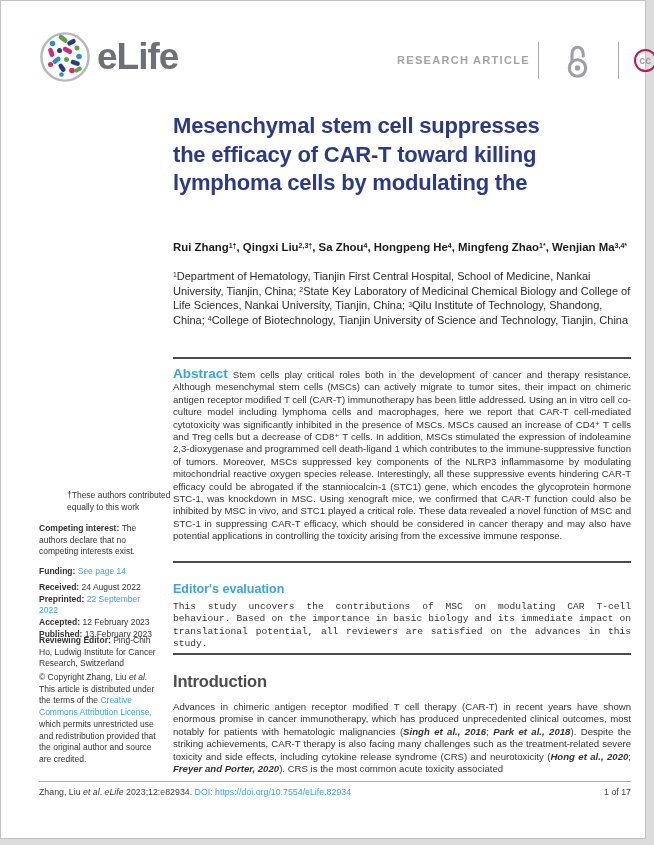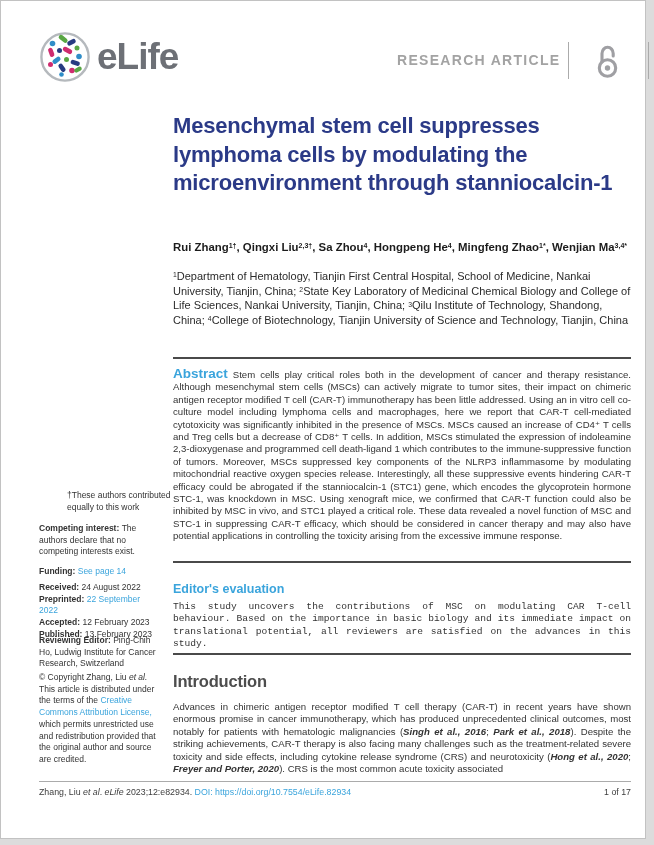--- a/index.html
+++ b/index.html
@@ -10,21 +10,21 @@
   *{margin:0;padding:0;box-sizing:border-box;}
   html,body{width:654px;height:845px;}
   body{background:#DCDCDC;font-family:"Liberation Sans","DejaVu Sans",sans-serif;position:relative;overflow:hidden;}
   .page{position:absolute;left:0;top:0;width:646px;height:839px;background:#FFFFFF;border:1px solid #C2C2C2;}
 
   
   .masthead{position:absolute;left:38px;top:30px;width:594px;height:58px;}
   .logo{display:flex;align-items:center;gap:6px;}
   .logo-word{font-size:37px;font-weight:bold;color:#6D7076;letter-spacing:-1px;}
   .header-meta{position:absolute;left:358px;top:9px;height:40px;display:flex;align-items:center;}
-  .article-type{font-size:14px;font-weight:bold;color:#A3A3A3;letter-spacing:1.3px;margin-right:8px;white-space:nowrap;}
+  .article-type{font-size:11px;font-weight:bold;color:#A3A3A3;letter-spacing:1.3px;margin-right:8px;white-space:nowrap;}
   .vdiv{width:1px;height:37px;background:#ABABAB;}
   .oa-icon{margin:0 27px 0 25px;display:block;}
   .cc-badge{margin-left:15px;width:23px;height:23px;border:2px solid #be185d;border-radius:50%;color:#A0A0A0;font-size:10.5px;font-weight:bold;display:flex;align-items:center;justify-content:center;letter-spacing:0.3px;}
 
   
   .title{position:absolute;left:172px;top:111px;width:462px;color:var(--navy);font-size:22px;line-height:28.5px;font-weight:bold;letter-spacing:-0.2px;}
   .title .tl{display:block;}
   .authors{position:absolute;left:172px;top:240px;width:462px;font-size:11.4px;line-height:13.6px;font-weight:bold;color:#1C1C1C;}
   .rt-sup{font-size:0.62em;position:relative;top:-0.42em;}
   .affiliations{position:absolute;left:172px;top:269px;width:462px;font-size:11px;line-height:12.7px;color:#2B2B2B;}
@@ -99,22 +99,22 @@
         <circle cx="13.5" cy="27" r="8.2" fill="none" stroke="#9F9FA3" stroke-width="3.1"></circle>
         <circle cx="13.5" cy="27" r="2.7" fill="#9FA0A3"></circle>
       </svg>
       <span class="vdiv"></span>
       <span class="cc-badge">cc</span>
     </div>
   </header>
 
   <h1 class="title">
     <span class="tl">Mesenchymal stem cell suppresses</span>
+    <span class="tl">the efficacy of CAR-T toward killing</span>
     <span class="tl">lymphoma cells by modulating the</span>
-    <span class="tl">microenvironment through stanniocalcin-1</span>
   </h1>
 
   <p class="authors"><span>Rui Zhang</span><span class="rt-sup">1†</span><span>, Qingxi Liu</span><span class="rt-sup">2,3†</span><span>, Sa Zhou</span><span class="rt-sup">4</span><span>, Hongpeng He</span><span class="rt-sup">4</span><span>, Mingfeng Zhao</span><span class="rt-sup">1*</span><span>, Wenjian Ma</span><span class="rt-sup">3,4*</span></p>
 
   <p class="affiliations"><span class="rt-sup">1</span><span>Department of Hematology, Tianjin First Central Hospital, School of Medicine, Nankai University, Tianjin, China; </span><span class="rt-sup">2</span><span>State Key Laboratory of Medicinal Chemical Biology and College of Life Sciences, Nankai University, Tianjin, China; </span><span class="rt-sup">3</span><span>Qilu Institute of Technology, Shandong, China; </span><span class="rt-sup">4</span><span>College of Biotechnology, Tianjin University of Science and Technology, Tianjin, China</span></p>
 
   <hr class="rule rule-1">
 
   <p class="abstract body-text">
     <span class="abs-head">Abstract</span><span>Stem cells play critical roles both in the development of cancer and therapy resistance. Although mesenchymal stem cells (MSCs) can actively migrate to tumor sites, their impact on chimeric antigen receptor modified T cell (CAR-T) immunotherapy has been little addressed. Using an in vitro cell co-culture model including lymphoma cells and macrophages, here we report that CAR-T cell-mediated cytotoxicity was significantly inhibited in the presence of MSCs. MSCs caused an increase of CD4⁺ T cells and Treg cells but a decrease of CD8⁺ T cells. In addition, MSCs stimulated the expression of indoleamine 2,3-dioxygenase and programmed cell death-ligand 1 which contributes to the immune-suppressive function of tumors. Moreover, MSCs suppressed key components of the NLRP3 inflammasome by modulating mitochondrial reactive oxygen species release. Interestingly, all these suppressive events hindering CAR-T efficacy could be abrogated if the stanniocalcin-1 (STC1) gene, which encodes the glycoprotein hormone STC-1, was knockdown in MSC. Using xenograft mice, we confirmed that CAR-T function could also be inhibited by MSC in vivo, and STC1 played a critical role. These data revealed a novel function of MSC and STC-1 in suppressing CAR-T efficacy, which should be considered in cancer therapy and may also have potential applications in controlling the toxicity arising from the excessive immune response.</span>

